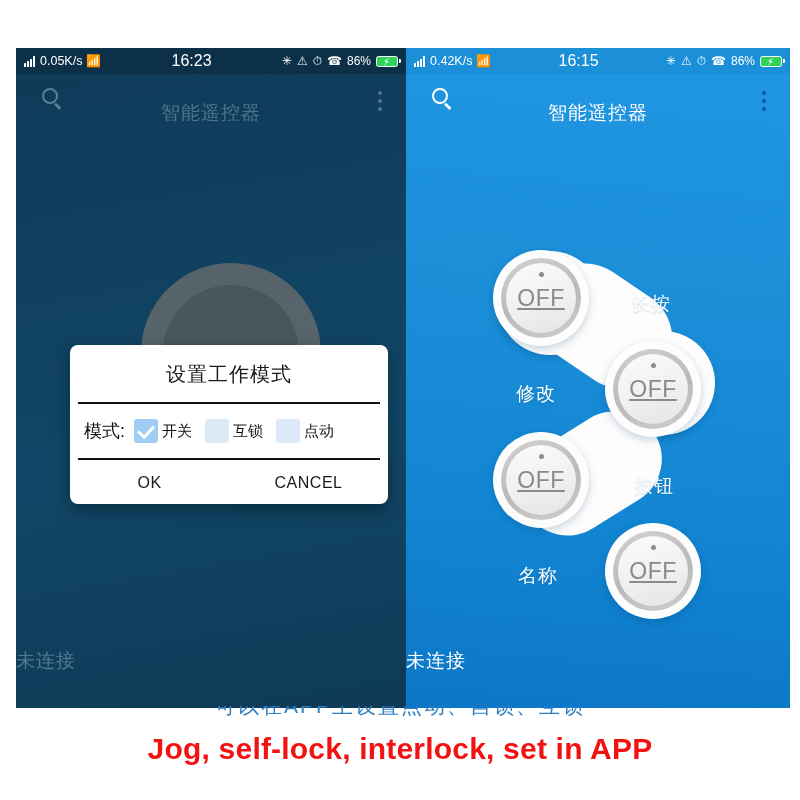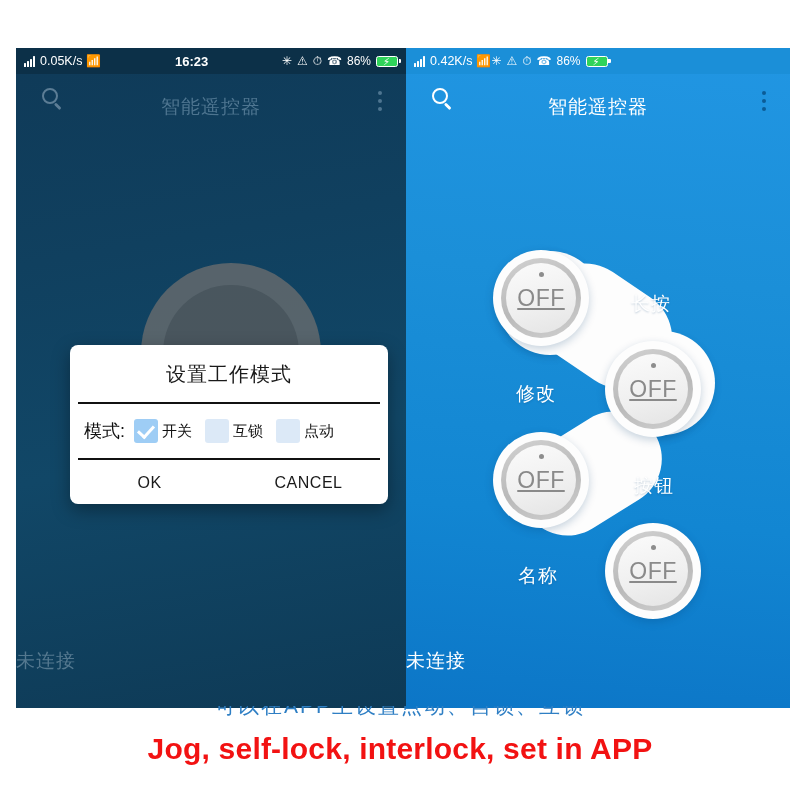--- a/index.html
+++ b/index.html
@@ -15,21 +15,21 @@
   .phone.left{left:16px;width:390px;background:linear-gradient(170deg,#0f3a58 0%,#10405f 30%,#114767 60%,#0e3a56 100%);}
   .phone.right{left:406px;width:384px;background:linear-gradient(185deg,#2196e3 0%,#1b8fd8 35%,#1286d2 70%,#0c76c7 100%);}
 
   
   .statusbar{position:absolute;left:0;top:0;width:100%;height:26px;
     display:flex;align-items:center;font-size:12.5px;color:#ffffff;
     box-sizing:border-box;padding:0 8px;}
   .phone.left .statusbar{background:#0c3048;}
   .phone.right .statusbar{background:#1b8fd8;}
   .sb-left{display:flex;align-items:center;gap:4px;}
-  .sb-mid{flex:1;text-align:center;font-size:13px;font-weight:bold;}
+  .sb-mid{flex:1;text-align:center;font-size:16px;}
   .sb-right{display:flex;align-items:center;gap:5px;font-size:12px;}
   .sig{display:inline-block;width:12px;height:11px;position:relative;}
   .sig i{position:absolute;bottom:0;width:2px;background:#fff;border-radius:.5px;}
   .sig i:nth-child(1){left:0;height:4px;}
   .sig i:nth-child(2){left:3px;height:6px;}
   .sig i:nth-child(3){left:6px;height:8px;}
   .sig i:nth-child(4){left:9px;height:11px;}
   .wifi{font-size:12px;line-height:1;}
   .batt{display:inline-block;width:22px;height:11px;border:1.4px solid #fff;border-radius:2.5px;position:relative;background:#2fd35a;box-sizing:border-box;}
   .batt:after{content:"";position:absolute;right:-4px;top:2.5px;width:2.5px;height:4px;background:#fff;border-radius:0 1px 1px 0;}
@@ -38,21 +38,21 @@
   
   .appbar{position:absolute;left:0;top:26px;width:100%;height:52px;}
   .phone.left .appbar{background:transparent;}
   .search-icon{position:absolute;left:26px;top:14px;width:22px;height:22px;}
   .search-icon .ring{position:absolute;left:0;top:0;width:16px;height:16px;border-radius:50%;box-sizing:border-box;}
   .search-icon .stem{position:absolute;left:13px;top:14px;width:8px;height:2.6px;transform:rotate(45deg);transform-origin:left center;border-radius:2px;}
   .phone.left .search-icon .ring{border:2.4px solid #5c7d95;}
   .phone.left .search-icon .stem{background:#5c7d95;}
   .phone.right .search-icon .ring{border:2.6px solid #ffffff;}
   .phone.right .search-icon .stem{background:#ffffff;}
-  .apptitle{position:absolute;left:0;top:20px;width:100%;text-align:center;font-size:19px;letter-spacing:1px;}
+  .apptitle{position:absolute;left:0;top:26px;width:100%;text-align:center;font-size:19px;letter-spacing:1px;}
   .phone.left .apptitle{color:#4e7590;}
   .phone.right .apptitle{color:#ffffff;}
   .dots{position:absolute;right:24px;top:17px;display:flex;flex-direction:column;gap:4px;align-items:center;}
   .dots span{width:4px;height:4px;border-radius:50%;display:block;}
   .phone.left .dots span{background:#4e7590;}
   .phone.right .dots span{background:#0b5c96;}
 
   
   .cluster{position:absolute;left:0;top:78px;width:100%;height:520px;}
   .blob{position:absolute;background:#fdfdfd;border-radius:50%;
@@ -189,20 +189,21 @@
       <div class="sb-left">
         <span class="sig">
             <i></i>
             <i></i>
             <i></i>
             <i></i>
           </span>
         <span>0.42K/s</span>
         <span class="wifi">📶</span>
       </div>
+      <div class="sb-mid">16:15</div>
       <div class="sb-right">
         <span>✳</span>
         <span>⚠</span>
         <span>⏱</span>
         <span>☎</span>
         <span>86%</span>
         <span class="batt">
             <b>⚡</b>
           </span>
       </div>

